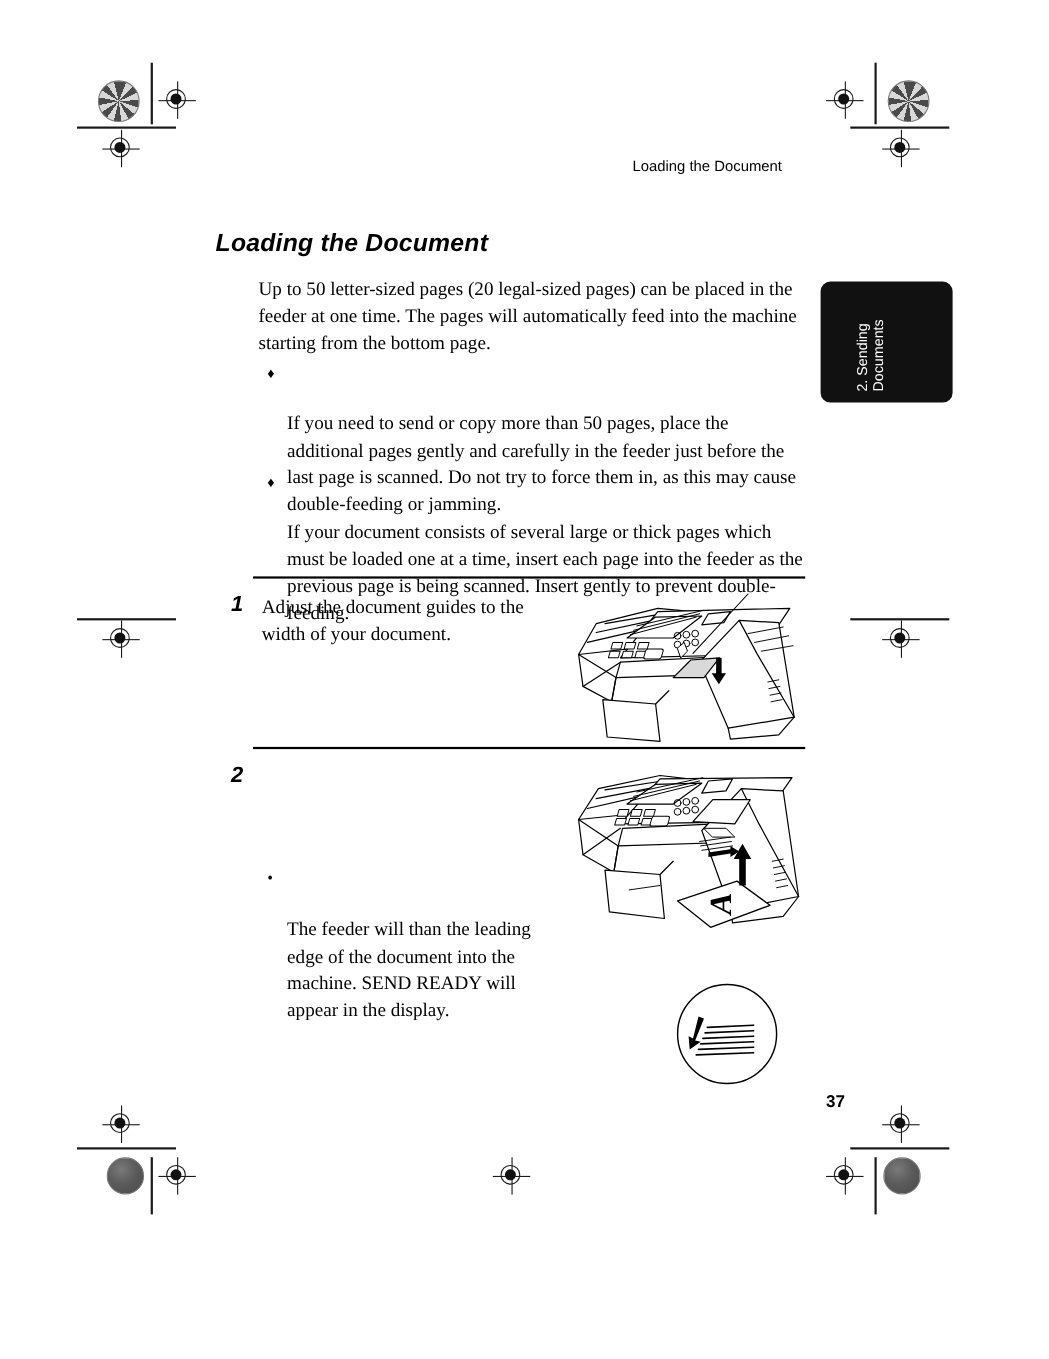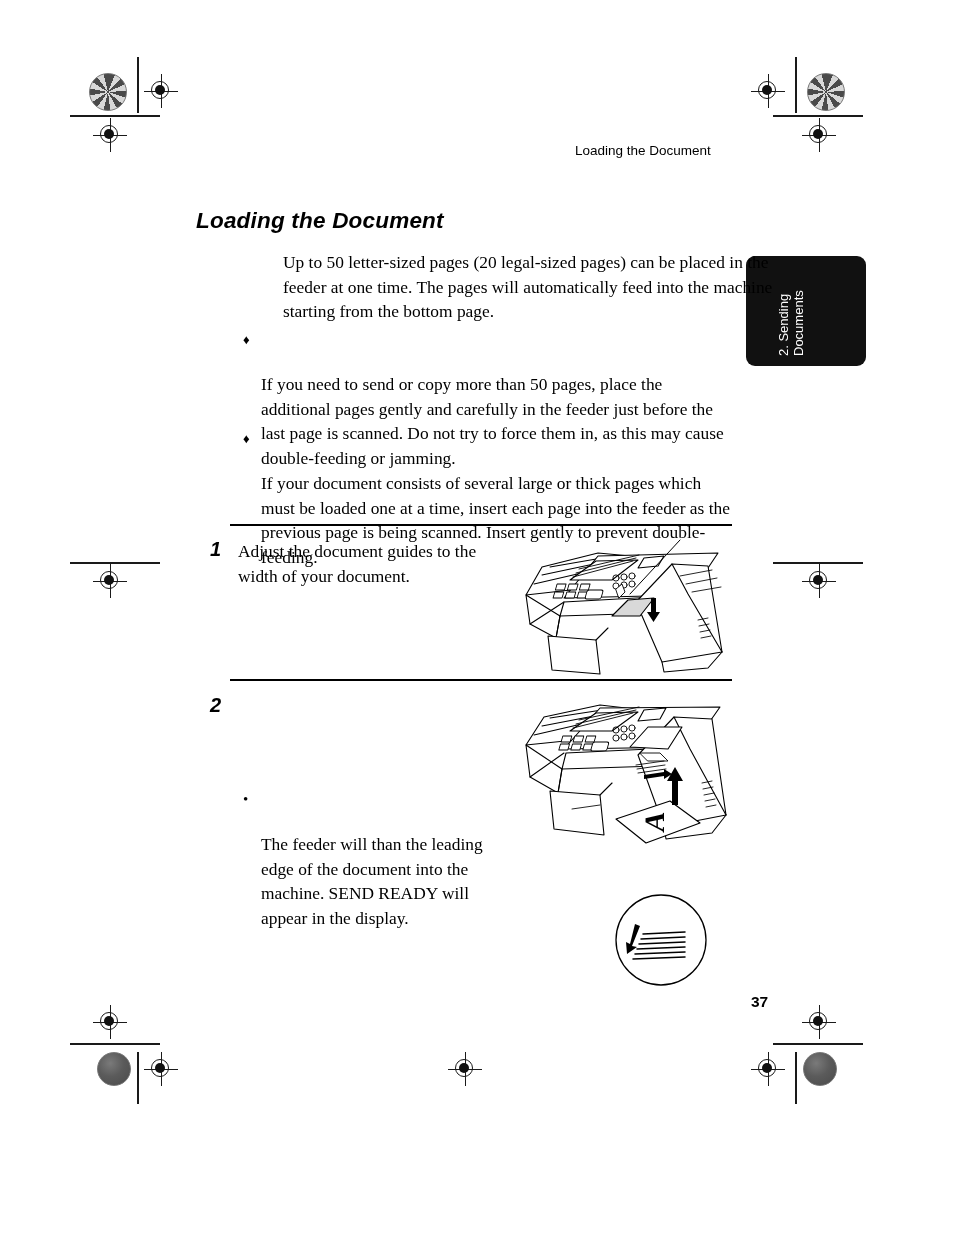--- a/index.html
+++ b/index.html
@@ -111,21 +111,20 @@
     font-weight: bold;
     font-style: italic;
     font-size: 22.5px;
     letter-spacing: 0.2px;
   }
   .body-para {
     position: absolute;
     font-size: 17.4px;
     line-height: 24.6px;
     text-align: left;
-    margin-left: 48px;
   }
   .bullet-item {
     position: absolute;
     font-size: 17.4px;
     line-height: 24.6px;
   }
   .bullet-item .bullet-mark {
     position: absolute;
     left: 0;
     top: 0;

